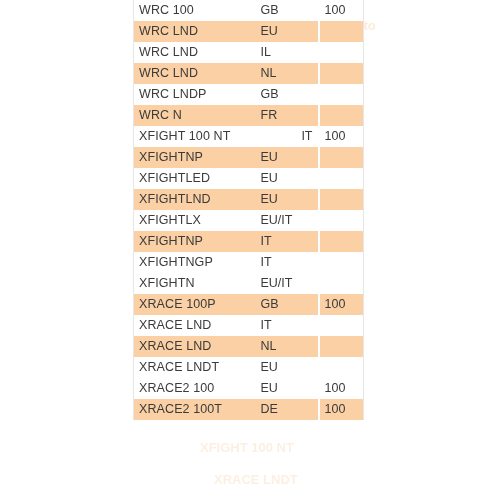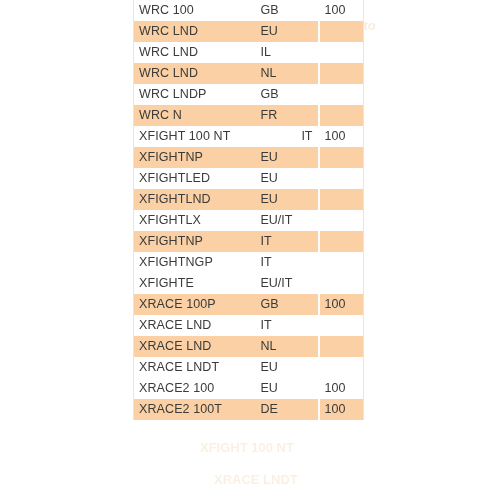--- a/index.html
+++ b/index.html
@@ -163,21 +163,21 @@
             <td class="cell-name">XFIGHTNP</td>
             <td class="cell-terr">IT</td>
             <td class="cell-num"></td>
           </tr>
           <tr>
             <td class="cell-name">XFIGHTNGP</td>
             <td class="cell-terr">IT</td>
             <td class="cell-num"></td>
           </tr>
           <tr>
-            <td class="cell-name">XFIGHTE</td>
+            <td class="cell-name">XFIGHTN</td>
             <td class="cell-terr">EU/IT</td>
             <td class="cell-num"></td>
           </tr>
           <tr class="alt">
             <td class="cell-name">XRACE 100P</td>
             <td class="cell-terr">GB</td>
             <td class="cell-num">100</td>
           </tr>
           <tr>
             <td class="cell-name">XRACE LND</td>

